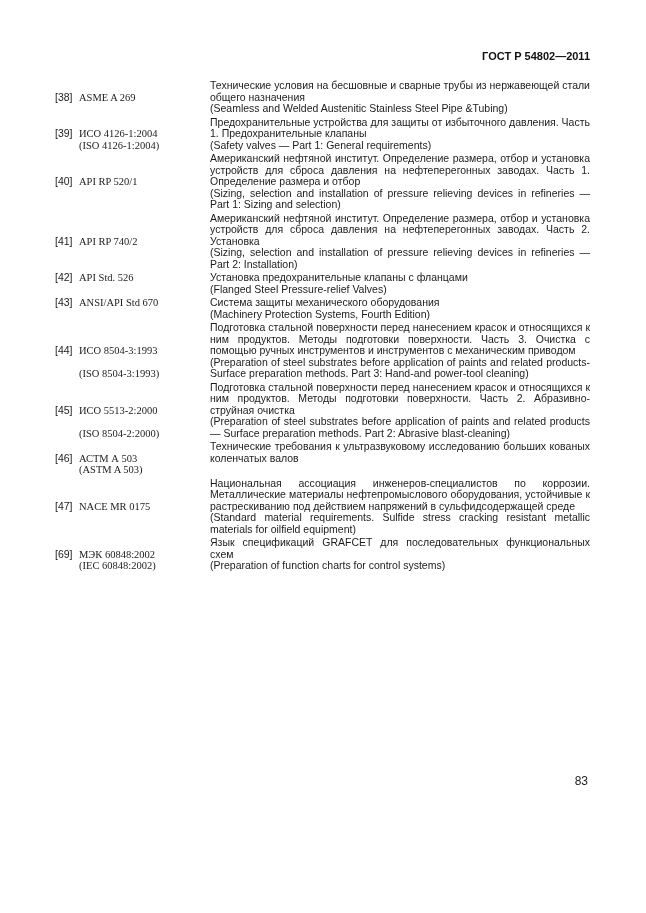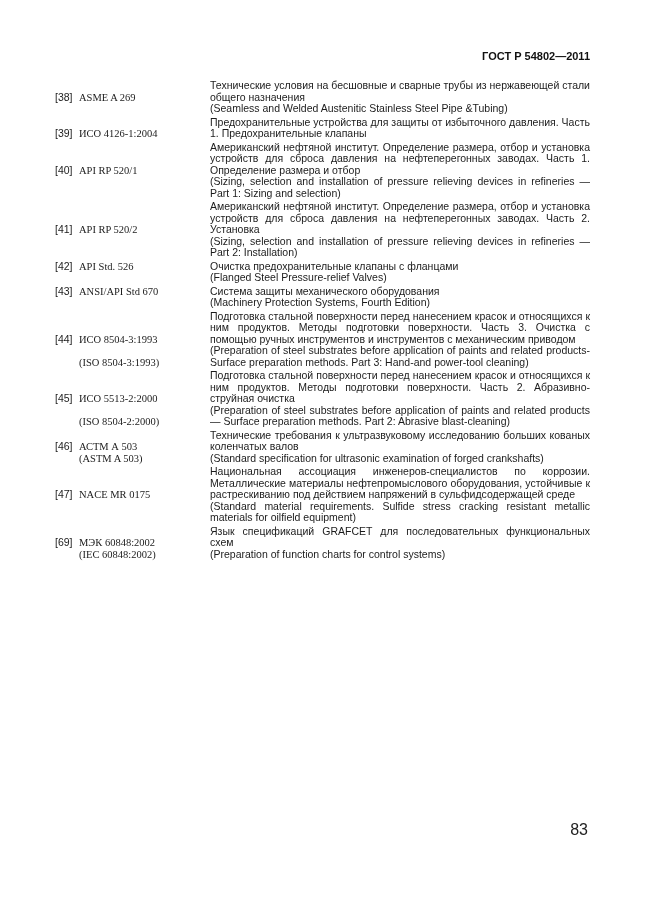--- a/index.html
+++ b/index.html
@@ -51,23 +51,23 @@
     padding-right: 8px;
     box-sizing: border-box;
     font-family: Liberation Serif, serif;
   }
   .text {
     flex: 1 1 auto;
     text-align: justify;
   }
   .pagenum {
     position: absolute;
-    top: 824px;
+    top: 776px;
     right: 58px;
-    font-size: 16px;
+    font-size: 12px;
     color: #222;
   }
 </style>
 </head>
 <body>
 
 <div class="page">
   <div class="header">ГОСТ Р 54802—2011</div>
 
   <div class="refs">
@@ -84,52 +84,57 @@
     <span class="text">(Seamless and Welded Austenitic Stainless Steel Pipe &amp;Tubing)</span>
   </div>
 </div>
       <div class="entry">
   <div class="row">
     <span class="num">[39]</span>
     <span class="code">ИСО 4126-1:2004</span>
     <span class="text">Предохранительные устройства для защиты от избыточного давления. Часть 1. Предохранительные клапаны</span>
   </div>
 
+  <div class="row">
+    <span class="num"></span>
+    <span class="code">(ISO 4126-1:2004)</span>
+    <span class="text">(Safety valves — Part 1: General requirements)</span>
+  </div>
 </div>
       <div class="entry">
   <div class="row">
     <span class="num">[40]</span>
     <span class="code">API RP 520/1</span>
     <span class="text">Американский нефтяной институт. Определение размера, отбор и установка устройств для сброса давления на нефтеперегонных заводах. Часть 1. Определение размера и отбор</span>
   </div>
 
   <div class="row">
     <span class="num"></span>
     <span class="code"></span>
     <span class="text">(Sizing, selection and installation of pressure relieving devices in refineries — Part 1: Sizing and selection)</span>
   </div>
 </div>
       <div class="entry">
   <div class="row">
     <span class="num">[41]</span>
-    <span class="code">API RP 520/2</span>
+    <span class="code">API RP 740/2</span>
     <span class="text">Американский нефтяной институт. Определение размера, отбор и установка устройств для сброса давления на нефтеперегонных заводах. Часть 2. Установка</span>
   </div>
 
   <div class="row">
     <span class="num"></span>
     <span class="code"></span>
     <span class="text">(Sizing, selection and installation of pressure relieving devices in refineries — Part 2: Installation)</span>
   </div>
 </div>
       <div class="entry">
   <div class="row">
     <span class="num">[42]</span>
     <span class="code">API Std. 526</span>
-    <span class="text">Очистка предохранительные клапаны с фланцами</span>
+    <span class="text">Установка предохранительные клапаны с фланцами</span>
   </div>
 
   <div class="row">
     <span class="num"></span>
     <span class="code"></span>
     <span class="text">(Flanged Steel Pressure-relief Valves)</span>
   </div>
 </div>
       <div class="entry">
   <div class="row">
@@ -173,21 +178,20 @@
       <div class="entry">
   <div class="row">
     <span class="num">[46]</span>
     <span class="code">АСТМ А 503</span>
     <span class="text">Технические требования к ультразвуковому исследованию больших кованых коленчатых валов</span>
   </div>
 
   <div class="row">
     <span class="num"></span>
     <span class="code">(ASTM A 503)</span>
-    <span class="text">(Standard specification for ultrasonic examination of forged crankshafts)</span>
   </div>
 </div>
       <div class="entry">
   <div class="row">
     <span class="num">[47]</span>
     <span class="code">NACE MR 0175</span>
     <span class="text">Национальная ассоциация инженеров-специалистов по коррозии. Металлические материалы нефтепромыслового оборудования, устойчивые к растрескиванию под действием напряжений в сульфидсодержащей среде</span>
   </div>
 
   <div class="row">

